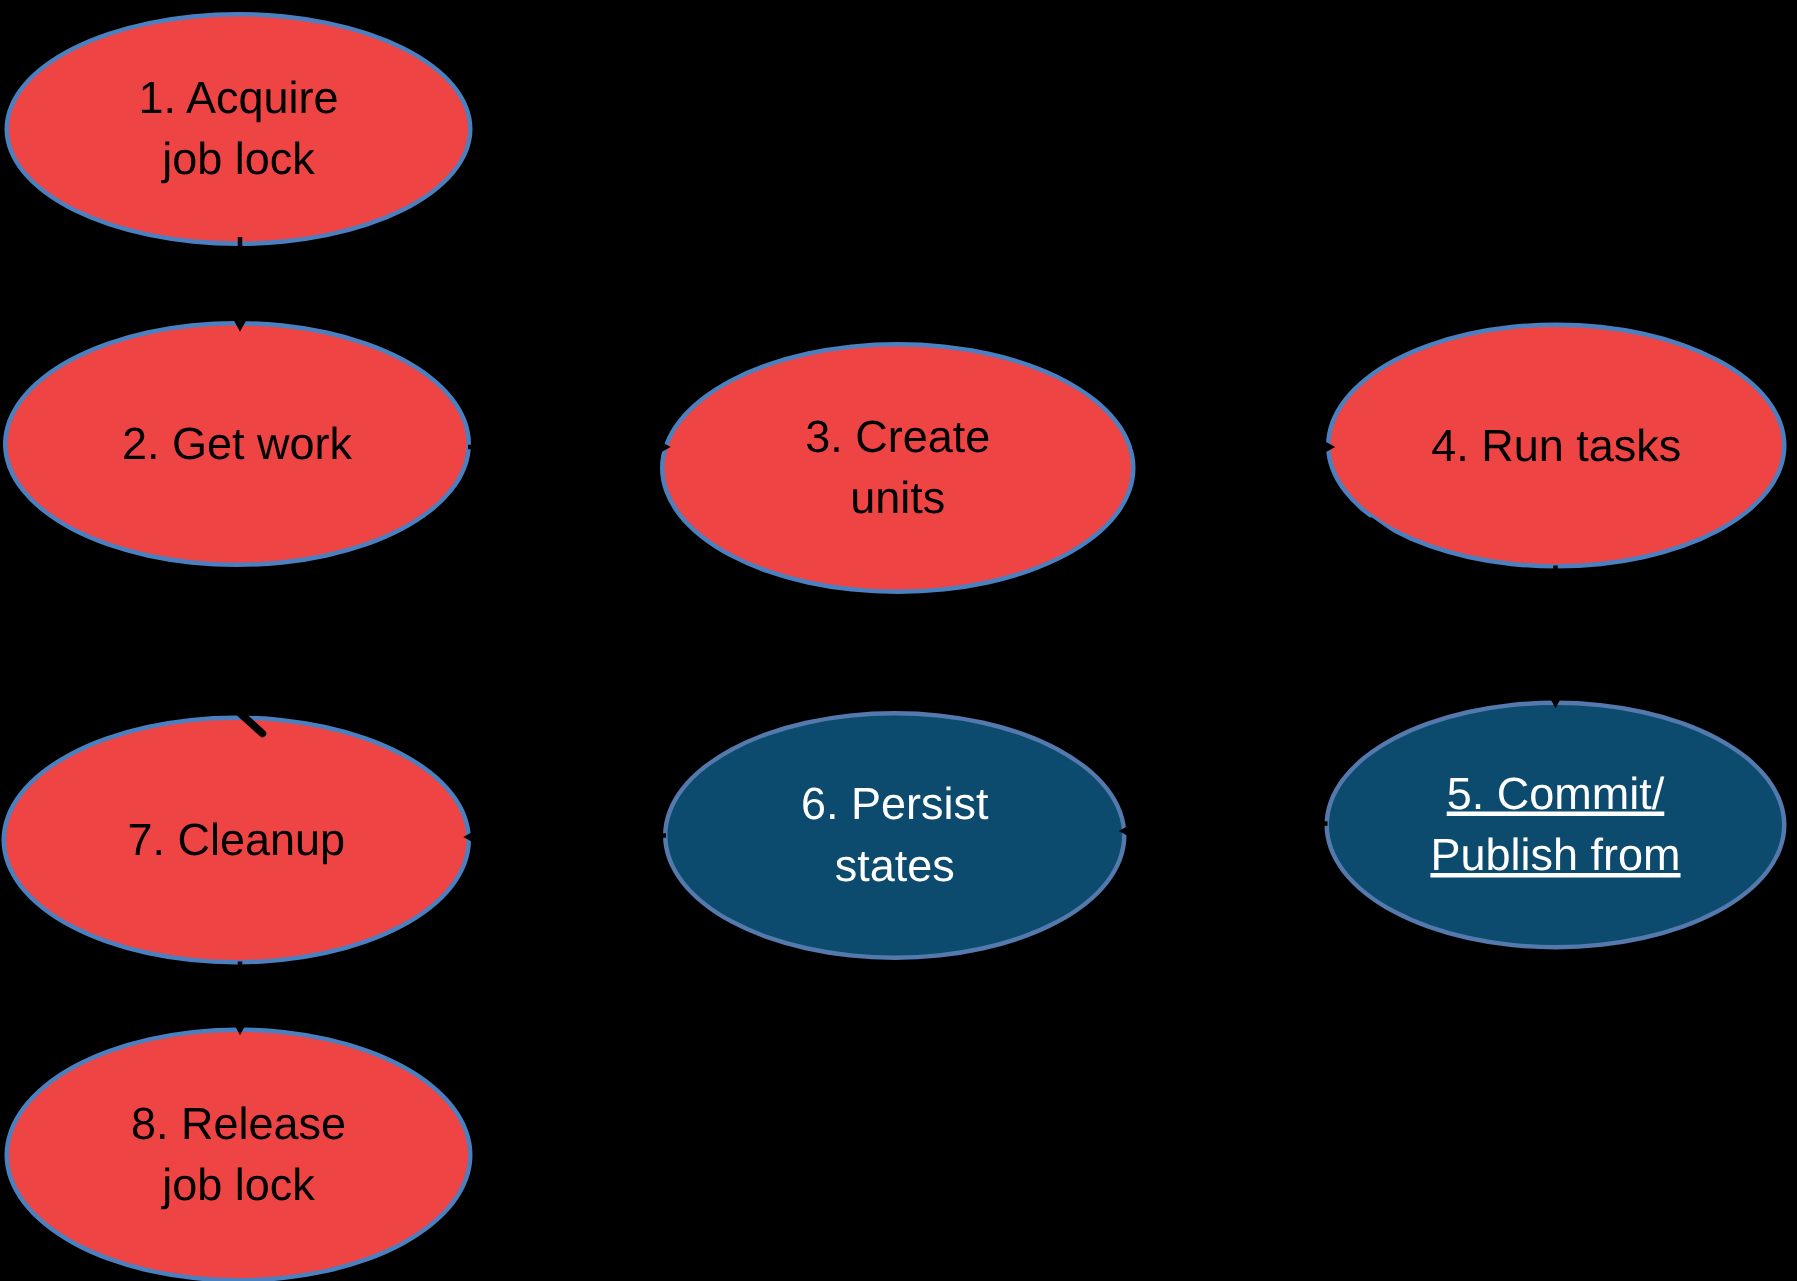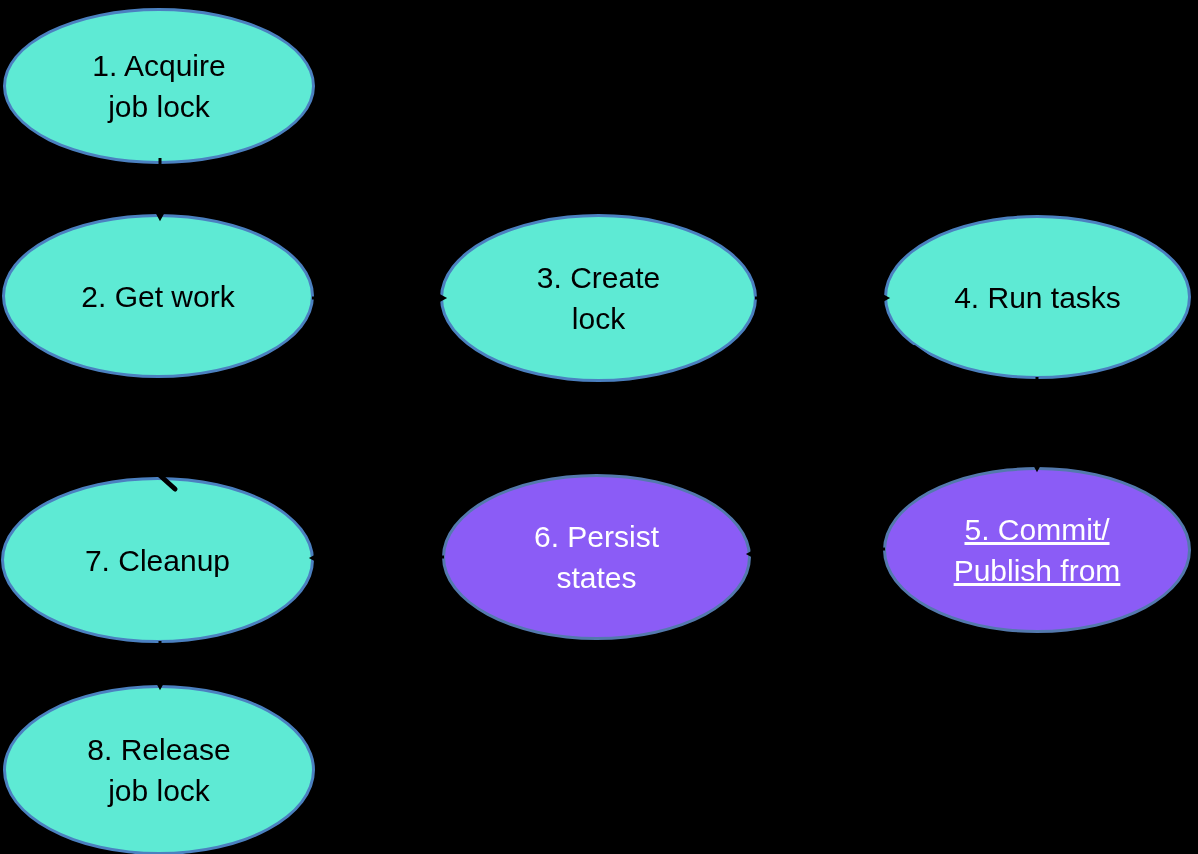--- a/index.html
+++ b/index.html
@@ -2,25 +2,25 @@
 <html><head>
 <meta charset="utf-8">
 <style>
   html,body{margin:0;padding:0;background:#000;}
   .stage{
     position:relative;width:1198px;height:854px;background:#000;
     overflow:hidden;font-family:"Liberation Sans",sans-serif;
   }
   .node{
     position:absolute;box-sizing:border-box;
-    border:3px solid #4b80c0;border-radius:50%;background:#5eead4;
+    border:3px solid #4b80c0;border-radius:50%;background:#ef4444;
     display:flex;flex-direction:column;align-items:center;justify-content:center;
     text-align:center;font-size:30px;line-height:41px;color:#000;
   }
-  .node.blue{background:#8b5cf6;color:#fff;border-color:#5379ad;}
+  .node.blue{background:#0c4a6e;color:#fff;border-color:#5379ad;}
   .ln{display:block;}
   .code{
     font-family:"Liberation Mono","DejaVu Sans Mono",monospace;
     font-weight:700;font-size:31px;letter-spacing:2px;line-height:44px;
   }
   .overlay{
     position:absolute;left:0;top:0;width:1198px;height:854px;
     z-index:5;pointer-events:none;
   }
 </style>
@@ -31,23 +31,23 @@
 
   <div class="node" style="left:3px;top:8px;width:312px;height:156px;">
     <span class="ln">1. Acquire</span>
     <span class="ln">job lock</span>
   </div>
 
   <div class="node" style="left:2px;top:214px;width:312px;height:164px;">
     <span class="ln">2. Get work</span>
   </div>
 
-  <div class="node" style="left:440px;top:214px;width:317px;height:168px;">
+  <div class="node" style="left:440px;top:228px;width:317px;height:168px;">
     <span class="ln">3. Create</span>
-    <span class="ln">lock</span>
+    <span class="ln">units</span>
   </div>
 
   <div class="node" style="left:884px;top:215px;width:307px;height:164px;">
     <span class="ln">4. Run tasks</span>
   </div>
 
   <div class="node blue" style="left:883px;top:467px;width:308px;height:166px;text-decoration:underline;">
     <span class="ln">5. Commit/</span>
     <span class="ln">Publish from</span>
   </div>

